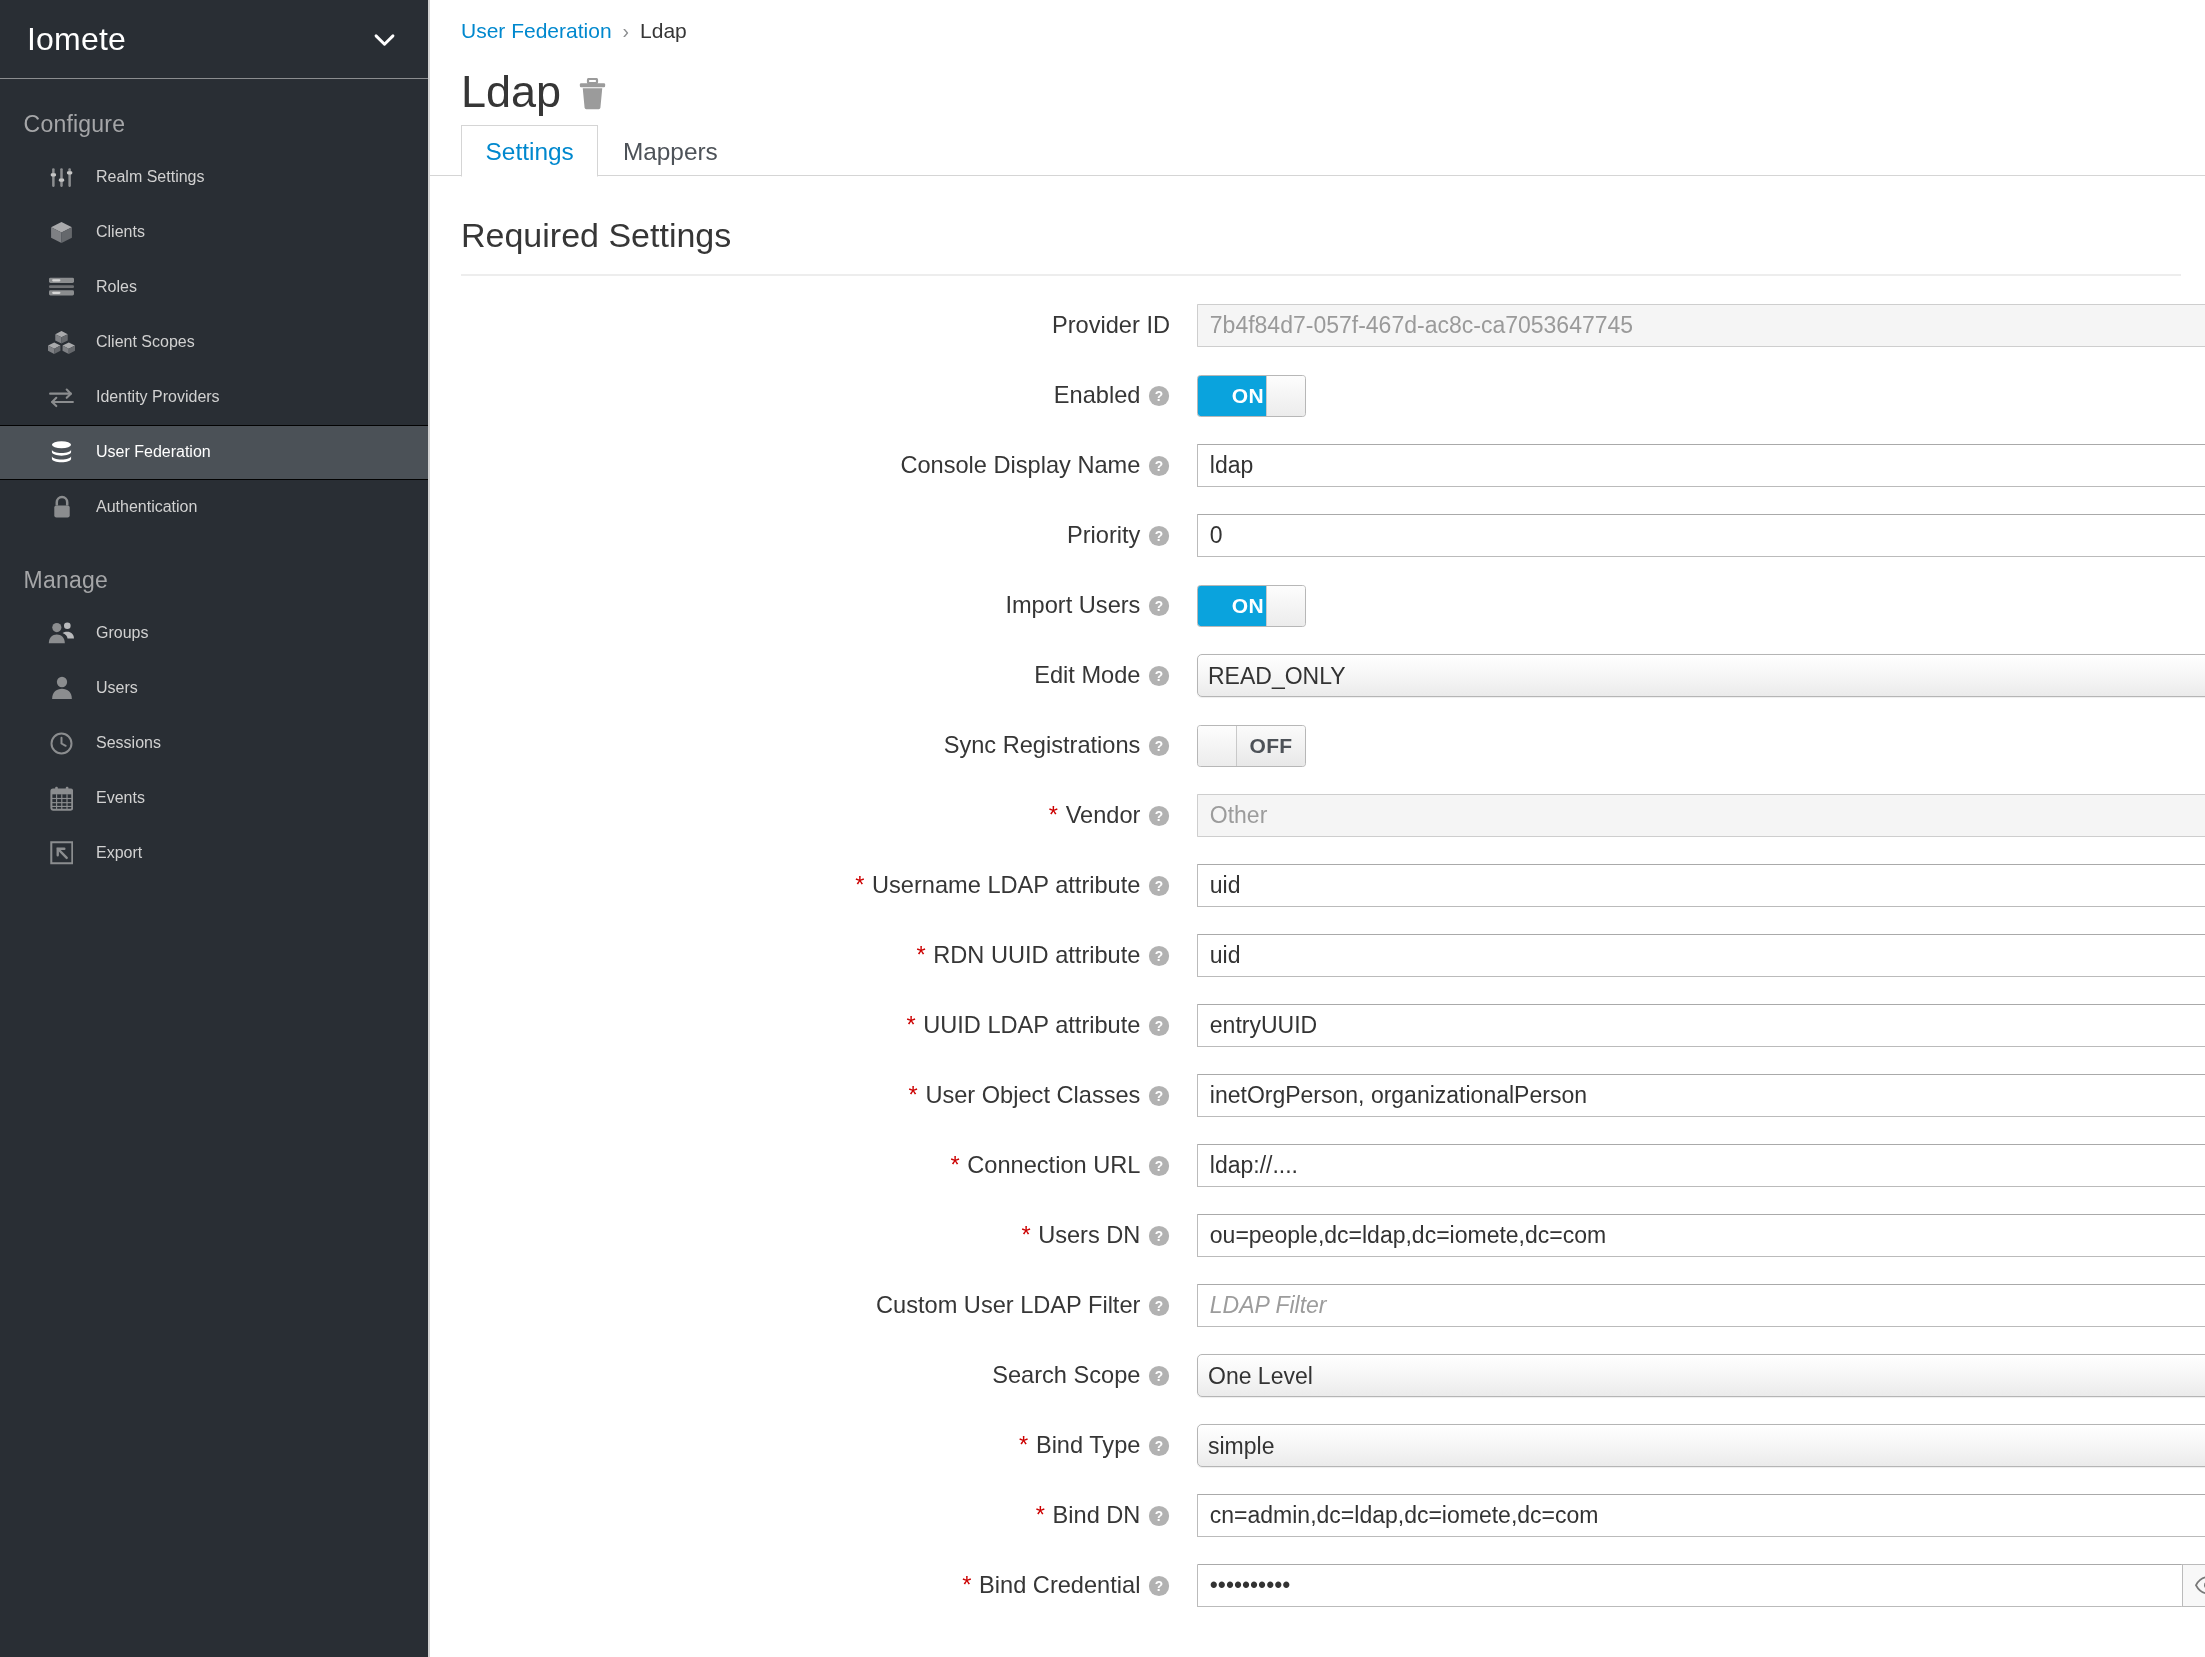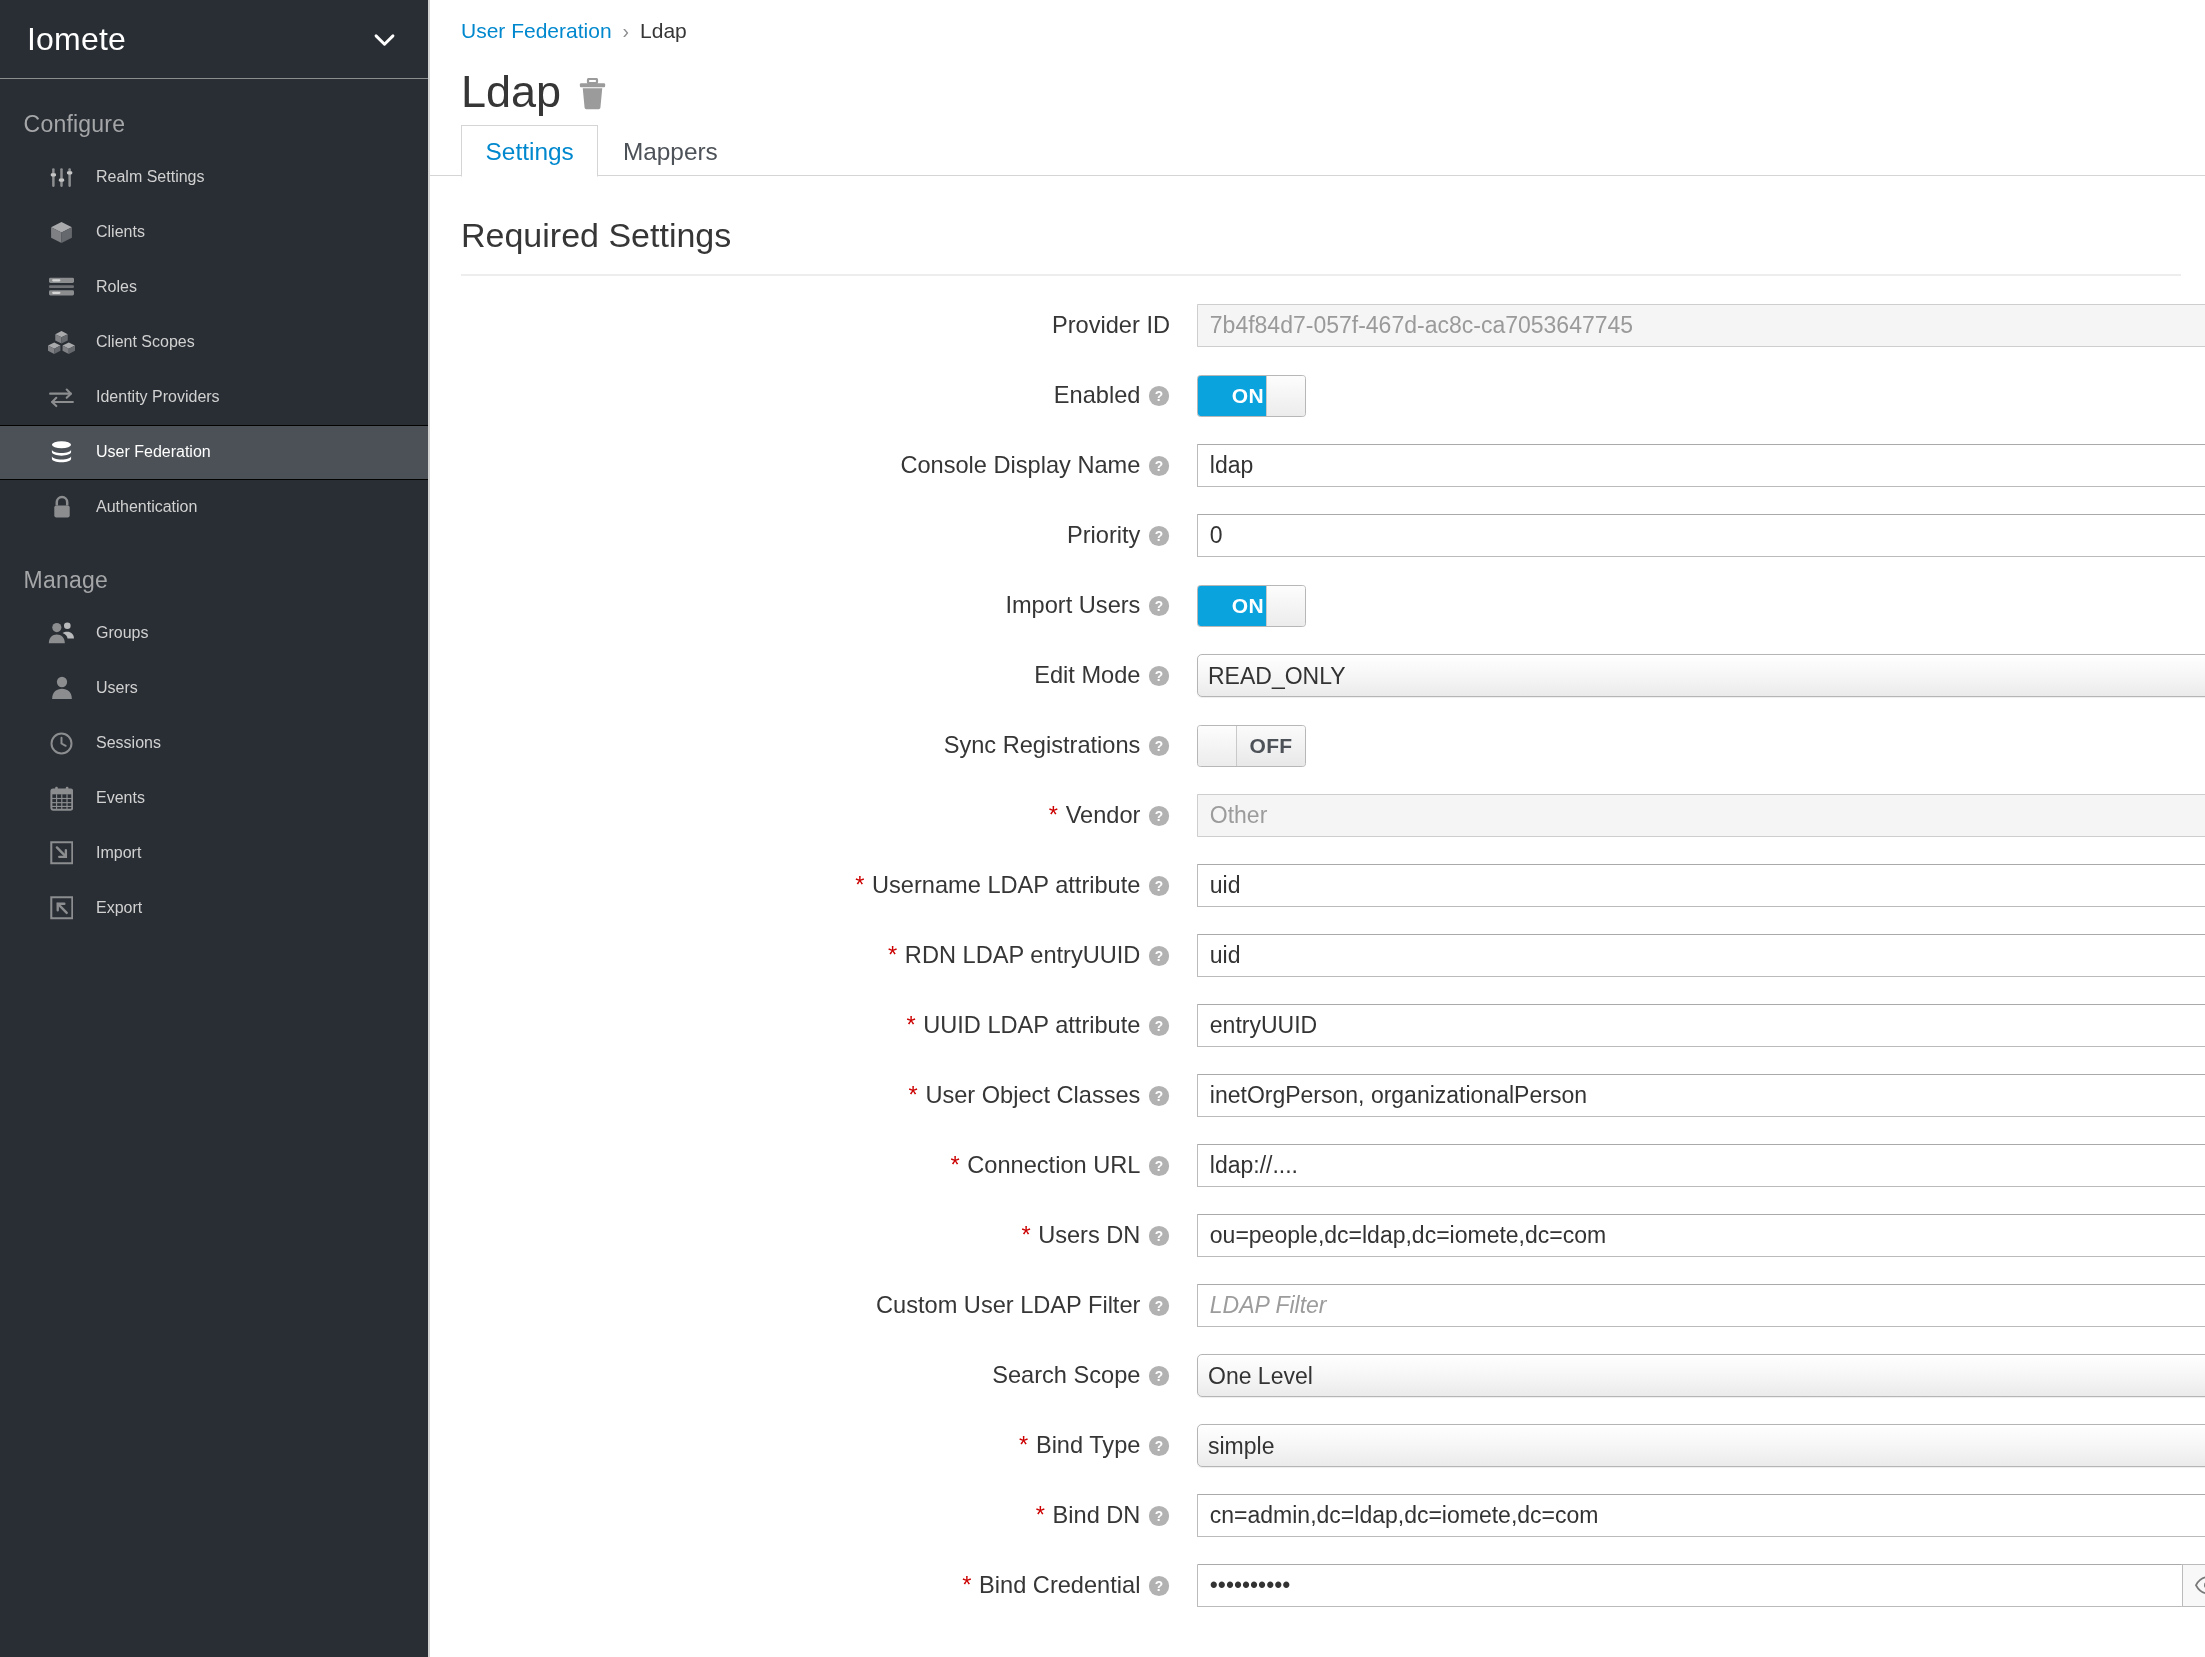--- a/index.html
+++ b/index.html
@@ -413,32 +413,20 @@
                 <path d="M1 19.6 H21"></path>
                 <path d="M6 8 V22.8"></path>
                 <path d="M11 8 V22.8"></path>
                 <path d="M16 8 V22.8"></path>
               </g>
             </svg>
         </span>
         <span class="nav-label">Events</span>
       </div>
 
-      <div class="nav-item">
-        <span class="nav-icon">
-          <svg width="23.6" height="23.6" viewBox="0 0 22 22">
-              <path d="M1.2 1.2 H20.8 V20.8 H1.2 Z" fill="none" stroke="#8b8d8f" stroke-width="1.9"></path>
-              <g stroke="#8b8d8f" stroke-width="2.2" stroke-linecap="round" fill="none">
-                <path d="M6.4 6 L14.6 14.4"></path>
-                <polyline points="14.8 8.6 14.8 14.8 8.6 14.8"></polyline>
-              </g>
-            </svg>
-        </span>
-        <span class="nav-label">Import</span>
-      </div>
 
       <div class="nav-item">
         <span class="nav-icon">
           <svg width="23.6" height="23.6" viewBox="0 0 22 22">
               <path d="M1.2 1.2 H20.8 V20.8 H1.2 Z" fill="none" stroke="#8b8d8f" stroke-width="1.9"></path>
               <g stroke="#8b8d8f" stroke-width="2.2" stroke-linecap="round" fill="none">
                 <path d="M15.6 15.8 L7.4 7.4"></path>
                 <polyline points="7.2 13.4 7.2 7.2 13.4 7.2"></polyline>
               </g>
             </svg>
@@ -618,21 +606,21 @@
             </span>
         </div>
         <div class="form-control">
           <input class="txt" type="text" value="uid" style="">
         </div>
       </div>
 
       <div class="form-row">
         <div class="form-label">
           <span class="req-star">*</span>
-          <span>RDN LDAP entryUUID</span>
+          <span>RDN UUID attribute</span>
           <span class="help-icon">
               <svg width="22" height="22" viewBox="0 0 20 20" style="font-size:28px">
                 <circle cx="10" cy="10" r="9.2" fill="#b2b2b2"></circle>
                 <text x="10" y="14.6" font-size="12.5" font-family="Liberation Sans, sans-serif" font-weight="bold" fill="#ffffff" text-anchor="middle">?</text>
               </svg>
             </span>
         </div>
         <div class="form-control">
           <input class="txt" type="text" value="uid" style="">
         </div>

